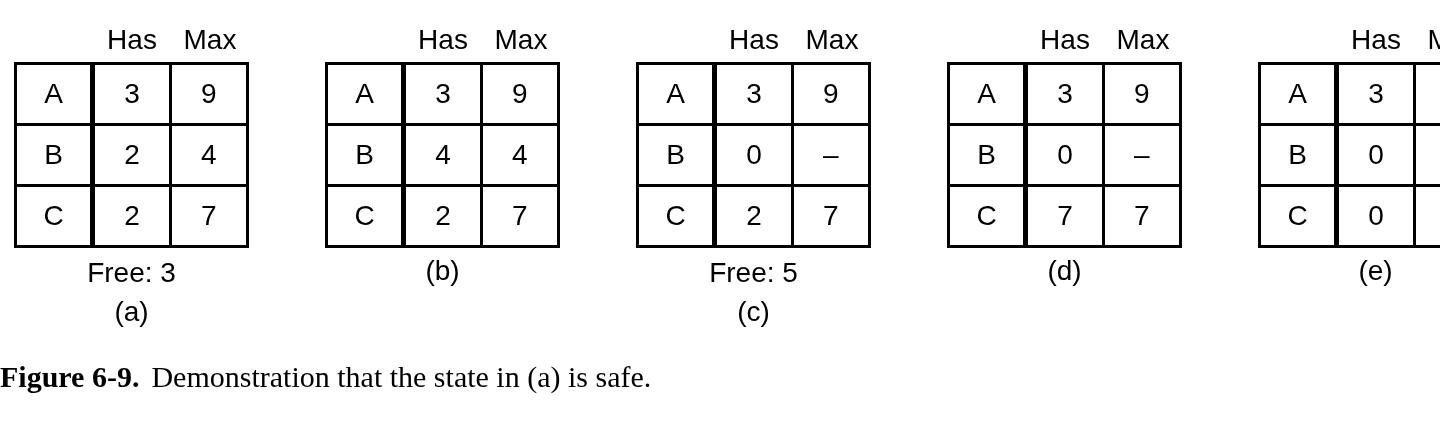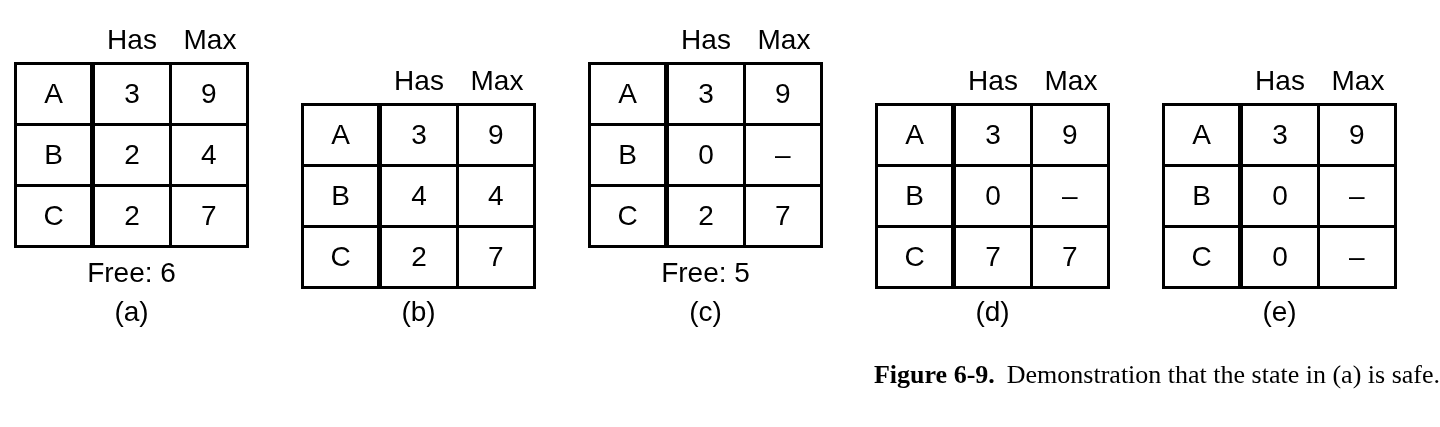--- a/index.html
+++ b/index.html
@@ -12,22 +12,21 @@
     width: 1440px;
     height: 427px;
     background: #ffffff;
     color: #000000;
     font-family: "Liberation Sans", sans-serif;
     overflow: hidden;
   }
   .panels {
     display: flex;
     margin: 26px 4px 0 14px;
-    gap: 52px;
-    align-items: flex-end;
+    gap: 76px;
   }
   .panel {
     width: 235px;
     flex: 0 0 235px;
   }
   .col-headers {
     display: flex;
     margin-bottom: 8px;
     font-size: 28px;
     line-height: 1;
@@ -63,23 +62,23 @@
     line-height: 1.1;
   }
   .panel-label {
     margin-top: 8px;
     text-align: center;
     font-size: 28px;
     line-height: 1.1;
   }
   .caption {
     margin-top: 32px;
-    text-align: right;
+    text-align: left;
     font-family: "Liberation Serif", serif;
-    font-size: 26px;
+    font-size: 30px;
     line-height: 1.15;
   }
   .caption .caption-label {
     font-weight: bold;
     margin-right: 12px;
   }
 </style>
 </head>
 <body>
 
@@ -105,21 +104,21 @@
           <td class="has-cell">2</td>
           <td class="max-cell">4</td>
         </tr>
         <tr>
           <td class="name-cell">C</td>
           <td class="has-cell">2</td>
           <td class="max-cell">7</td>
         </tr>
       </tbody>
         </table>
-      <div class="free">Free: 6</div>
+      <div class="free">Free: 3</div>
       <div class="panel-label">(a)</div>
     </div>
 
     <div class="panel">
       <div class="col-headers">
         <span class="spacer"></span>
         <span class="col-header">Has</span>
         <span class="col-header">Max</span>
       </div>
       <table class="state-table">

